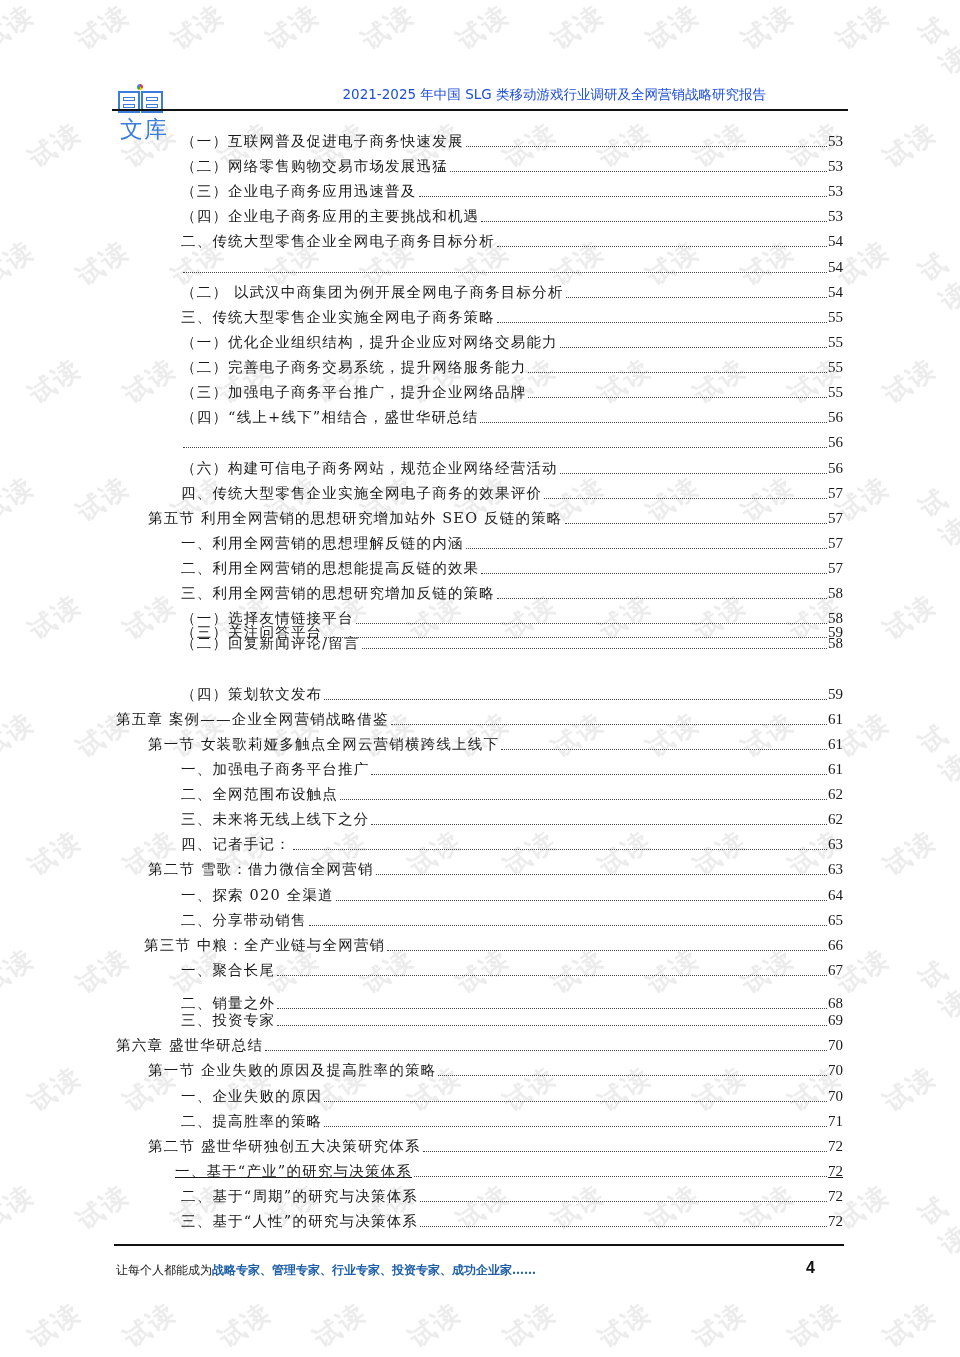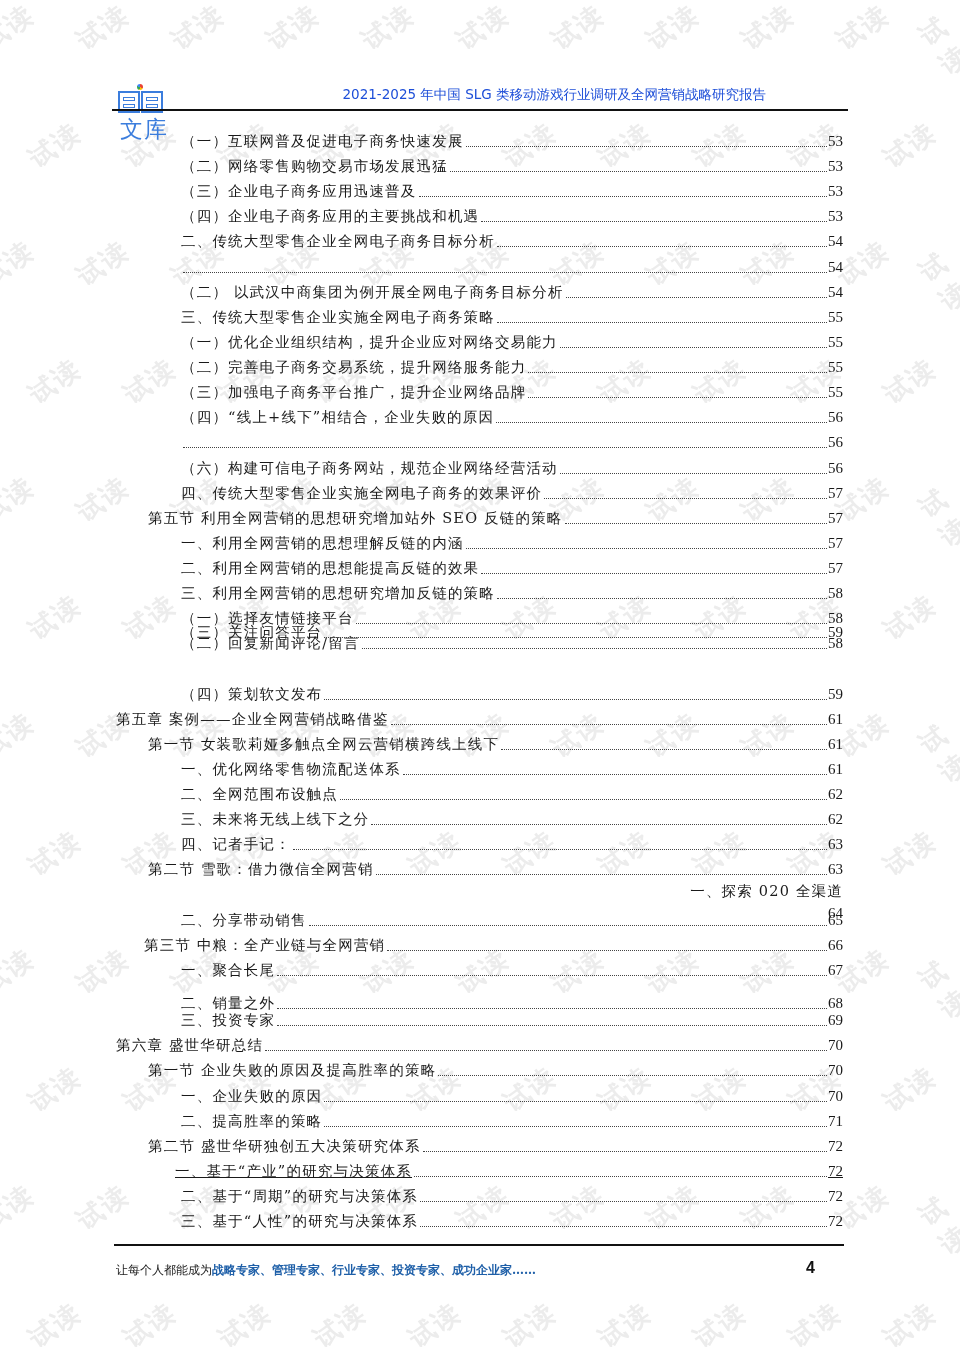--- a/index.html
+++ b/index.html
@@ -279,21 +279,21 @@
       <span class="toc-label">（二）完善电子商务交易系统，提升网络服务能力</span>
       <span class="toc-leader"></span>
       <span class="toc-page">55</span>
     </div>
     <div class="toc-row" style="left: 181px; top: 379.2px;">
       <span class="toc-label">（三）加强电子商务平台推广，提升企业网络品牌</span>
       <span class="toc-leader"></span>
       <span class="toc-page">55</span>
     </div>
     <div class="toc-row" style="left: 181px; top: 404.32px;">
-      <span class="toc-label">（四）“线上+线下”相结合，企业失败的原因</span>
+      <span class="toc-label">（四）“线上+线下”相结合，盛世华研总结</span>
       <span class="toc-leader"></span>
       <span class="toc-page">56</span>
     </div>
     <div class="toc-row" style="left: 181px; top: 429.44px;">
       <span class="toc-leader"></span>
       <span class="toc-page">56</span>
     </div>
     <div class="toc-row" style="left: 181px; top: 454.56px;">
       <span class="toc-label">（六）构建可信电子商务网站，规范企业网络经营活动</span>
       <span class="toc-leader"></span>
@@ -348,21 +348,21 @@
       <span class="toc-label">第五章  案例——企业全网营销战略借鉴</span>
       <span class="toc-leader"></span>
       <span class="toc-page">61</span>
     </div>
     <div class="toc-row" style="left: 148px; top: 730.88px;">
       <span class="toc-label">第一节  女装歌莉娅多触点全网云营销横跨线上线下</span>
       <span class="toc-leader"></span>
       <span class="toc-page">61</span>
     </div>
     <div class="toc-row" style="left: 181px; top: 756px;">
-      <span class="toc-label">一、优化网络零售物流配送体系</span>
+      <span class="toc-label">一、加强电子商务平台推广</span>
       <span class="toc-leader"></span>
       <span class="toc-page">61</span>
     </div>
     <div class="toc-row" style="left: 181px; top: 781.12px;">
       <span class="toc-label">二、全网范围布设触点</span>
       <span class="toc-leader"></span>
       <span class="toc-page">62</span>
     </div>
     <div class="toc-row" style="left: 181px; top: 806.24px;">
       <span class="toc-label">三、未来将无线上线下之分</span>
@@ -372,21 +372,21 @@
     <div class="toc-row" style="left: 181px; top: 831.36px;">
       <span class="toc-label">四、记者手记：</span>
       <span class="toc-leader"></span>
       <span class="toc-page">63</span>
     </div>
     <div class="toc-row" style="left: 148px; top: 856.48px;">
       <span class="toc-label">第二节  雪歌：借力微信全网营销</span>
       <span class="toc-leader"></span>
       <span class="toc-page">63</span>
     </div>
-    <div class="toc-row" style="left: 181px; top: 881.6px; flex-direction: column;">
+    <div class="toc-row" style="left: 181px; top: 881.6px;">
       <span class="toc-label">一、探索 020 全渠道</span>
       <span class="toc-leader"></span>
       <span class="toc-page">64</span>
     </div>
     <div class="toc-row" style="left: 181px; top: 906.72px;">
       <span class="toc-label">二、分享带动销售</span>
       <span class="toc-leader"></span>
       <span class="toc-page">65</span>
     </div>
     <div class="toc-row" style="left: 144px; top: 931.84px;">

